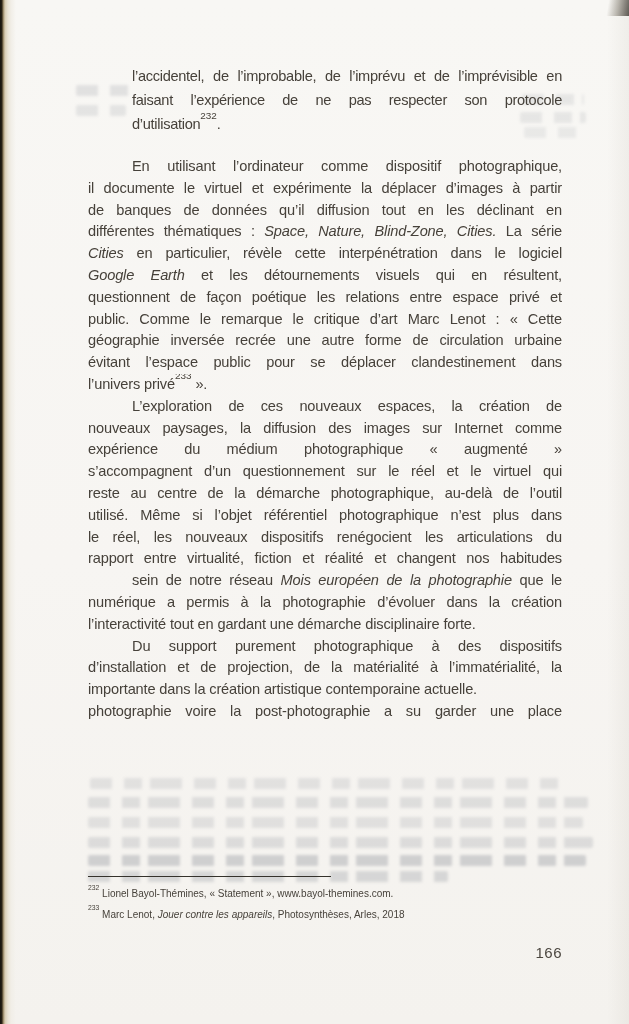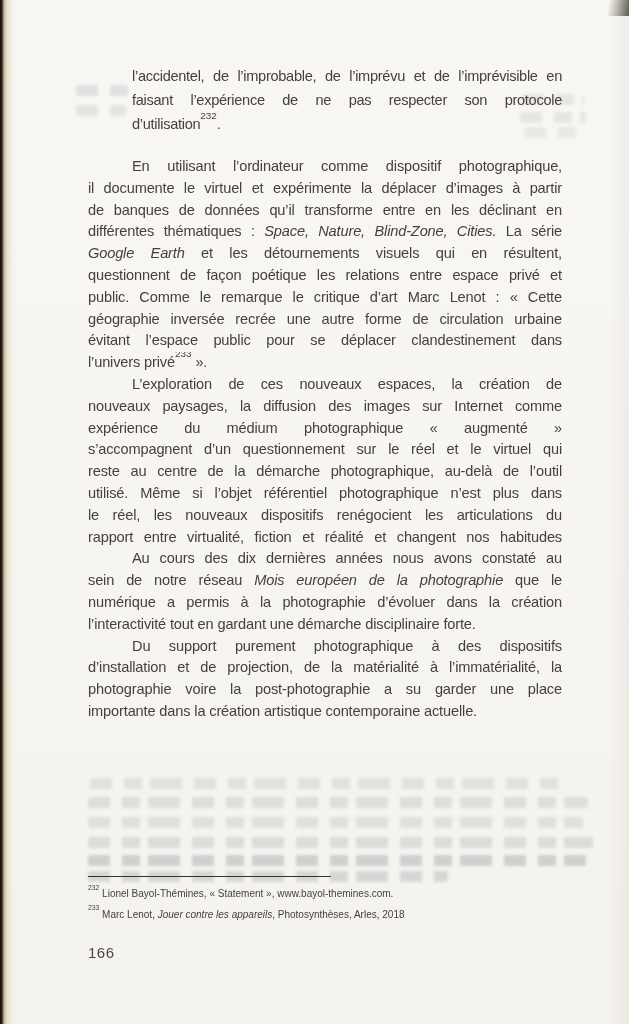--- a/index.html
+++ b/index.html
@@ -70,21 +70,21 @@
     position: absolute; left: 88px; top: 884px; width: 480px;
     font-size: 10px; color: #47423b;
   }
   .footnotes .line {
     text-align: left; text-align-last: left;
     line-height: 20.5px; height: 20.5px; overflow: hidden;
   }
 
   .page-number {
     position: absolute; left: 88px; top: 944px; width: 474px;
-    text-align: left; font-size: 15px; color: #4c4740;
+    text-align: right; font-size: 15px; color: #4c4740;
     letter-spacing: 0.5px;
   }
 
   
   .ghost {
     position: absolute; height: 11px; border-radius: 2px;
     filter: blur(1.4px);
     background: repeating-linear-gradient(90deg,
       #6e7480 0 22px, transparent 22px 34px,
       #6e7480 34px 52px, transparent 52px 60px,
@@ -115,50 +115,50 @@
 
   <div class="text-col">
     <div class="quote">
         <div class="line">l’accidentel, de l’improbable, de l’imprévu et de l’imprévisible en</div>
         <div class="line">faisant l’expérience de ne pas respecter son protocole</div>
         <div class="line last">d’utilisation<sup>232</sup>.</div>
       </div>
     <div class="para">
         <div class="line">En utilisant l’ordinateur comme dispositif photographique,</div>
         <div class="line">il documente le virtuel et expérimente la déplacer d’images à partir</div>
-        <div class="line">de banques de données qu’il transforme entre en les déclinant en</div>
+        <div class="line">de banques de données qu’il diffusion tout en les déclinant en</div>
         <div class="line">différentes thématiques : <i>Space, Nature, Blind-Zone, Cities.</i> La série</div>
+        <div class="line"><i>Cities</i> en particulier, révèle cette interpénétration dans le logiciel</div>
         <div class="line"><i>Google Earth</i> et les détournements visuels qui en résultent,</div>
         <div class="line">questionnent de façon poétique les relations entre espace privé et</div>
         <div class="line">public. Comme le remarque le critique d’art Marc Lenot : « Cette</div>
         <div class="line">géographie inversée recrée une autre forme de circulation urbaine</div>
         <div class="line">évitant l’espace public pour se déplacer clandestinement dans</div>
         <div class="line last">l’univers privé<sup>233</sup> ».</div>
       </div>
     <div class="para">
         <div class="line">L’exploration de ces nouveaux espaces, la création de</div>
         <div class="line">nouveaux paysages, la diffusion des images sur Internet comme</div>
         <div class="line">expérience du médium photographique « augmenté »</div>
         <div class="line">s’accompagnent d’un questionnement sur le réel et le virtuel qui</div>
         <div class="line">reste au centre de la démarche photographique, au-delà de l’outil</div>
         <div class="line">utilisé. Même si l’objet référentiel photographique n’est plus dans</div>
         <div class="line">le réel, les nouveaux dispositifs renégocient les articulations du</div>
         <div class="line">rapport entre virtualité, fiction et réalité et changent nos habitudes</div>
       </div>
     <div class="para">
-        <div class="line">Au cours des dix dernières années nous avons constaté au</div>
         <div class="line">sein de notre réseau <i>Mois européen de la photographie</i> que le</div>
         <div class="line">numérique a permis à la photographie d’évoluer dans la création</div>
         <div class="line last">l’interactivité tout en gardant une démarche disciplinaire forte.</div>
       </div>
     <div class="para">
         <div class="line">Du support purement photographique à des dispositifs</div>
         <div class="line">d’installation et de projection, de la matérialité à l’immatérialité, la</div>
+        <div class="line last">importante dans la création artistique contemporaine actuelle.</div>
         <div class="line">photographie voire la post-photographie a su garder une place</div>
-        <div class="line last">importante dans la création artistique contemporaine actuelle.</div>
       </div>
   </div>
 
   <div class="fn-rule"></div>
   <div class="footnotes">
       <div class="line"><sup>232</sup> Lionel Bayol-Thémines, « Statement », www.bayol-themines.com.</div>
       <div class="line last"><sup>233</sup> Marc Lenot, <i>Jouer contre les appareils</i>, Photosynthèses, Arles, 2018</div>
     </div>
 
   <div class="page-number">166</div>

